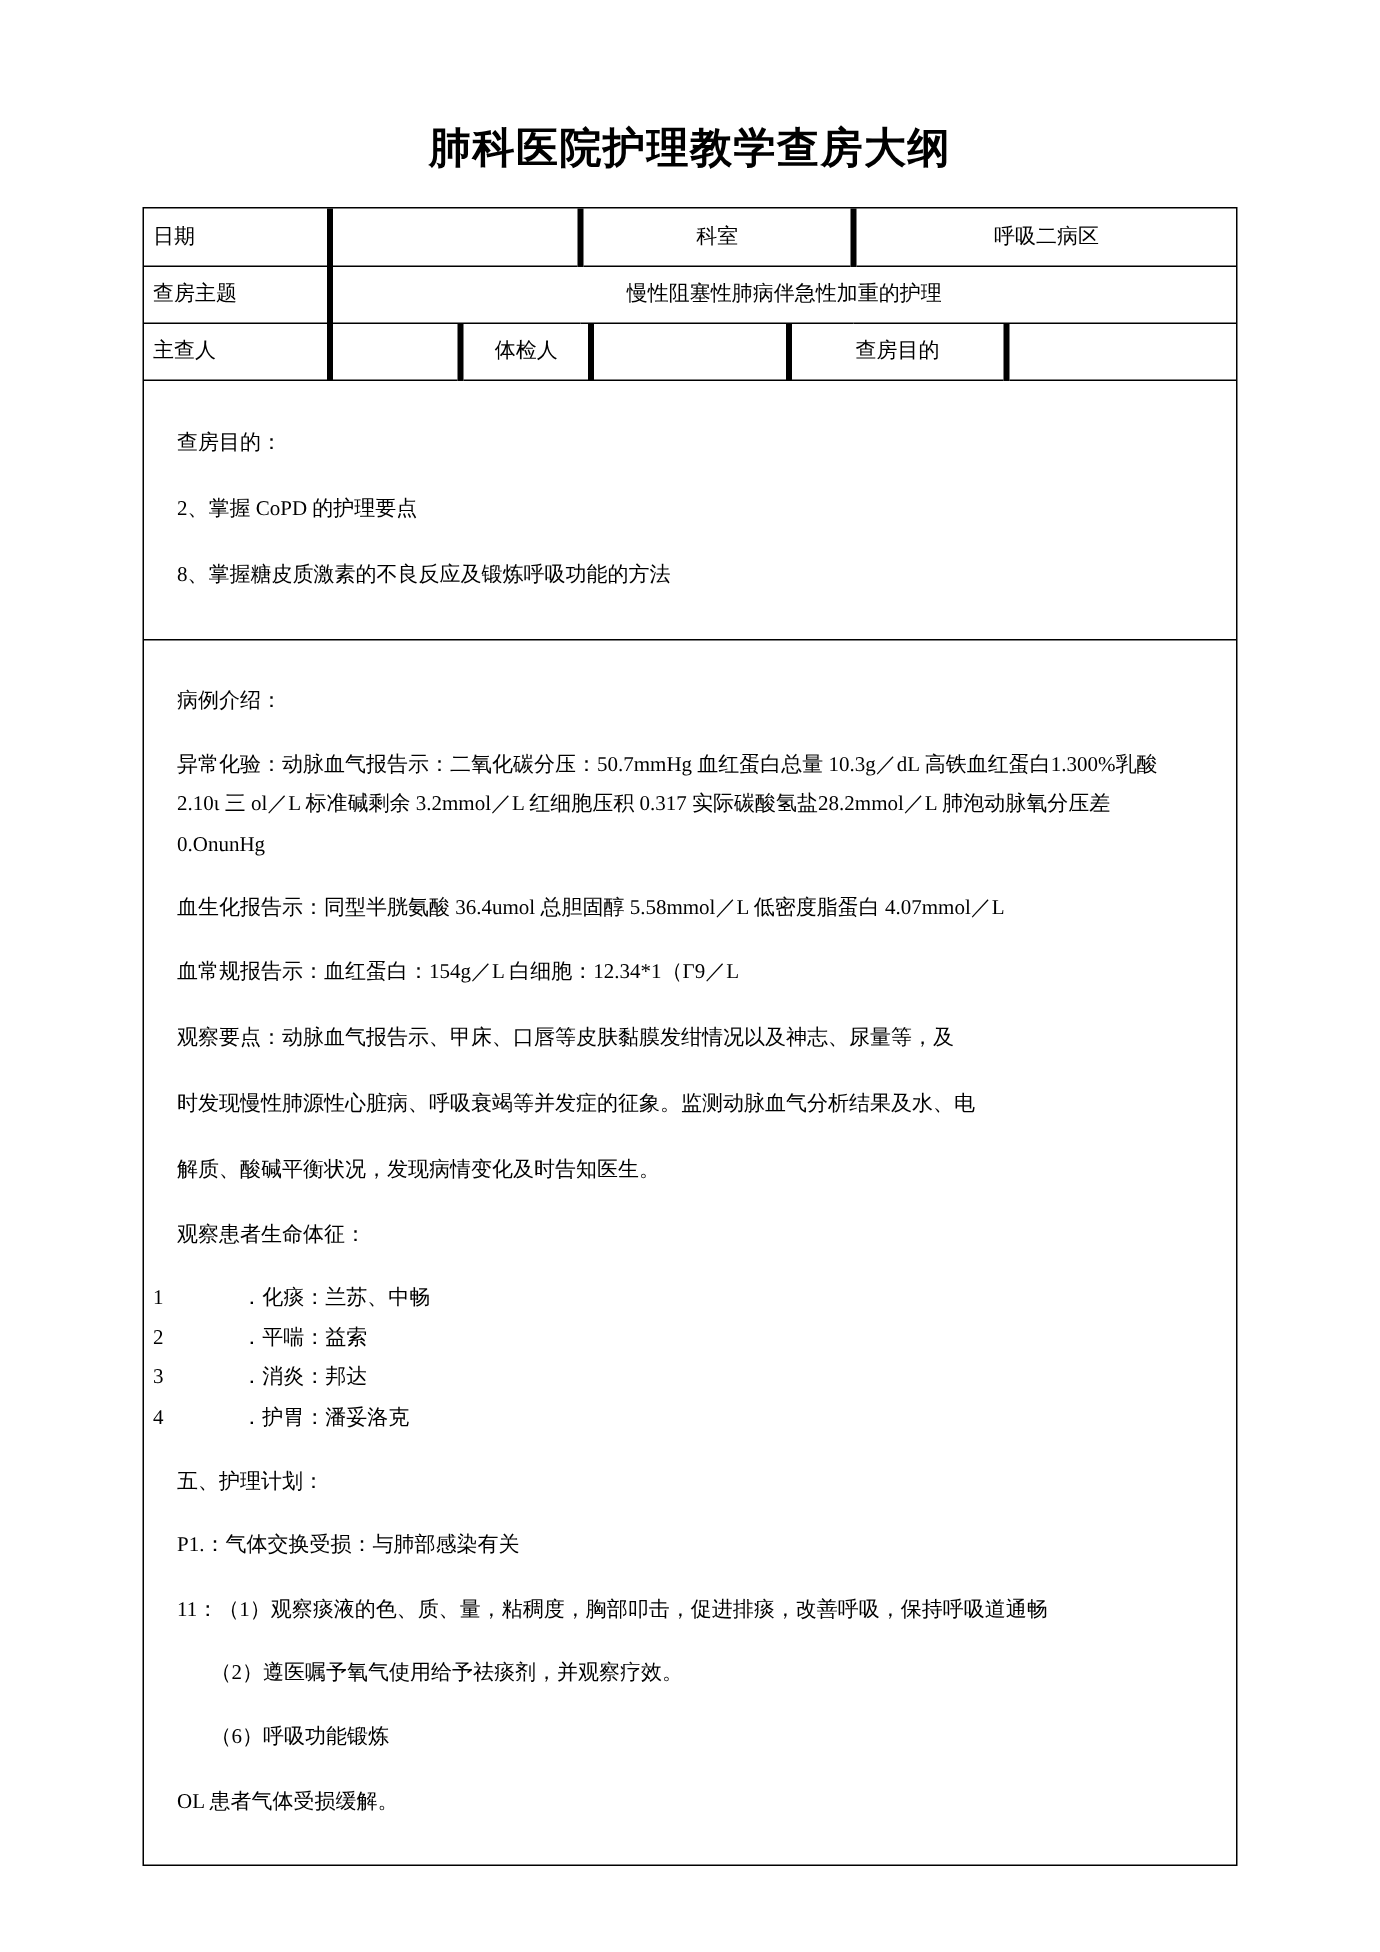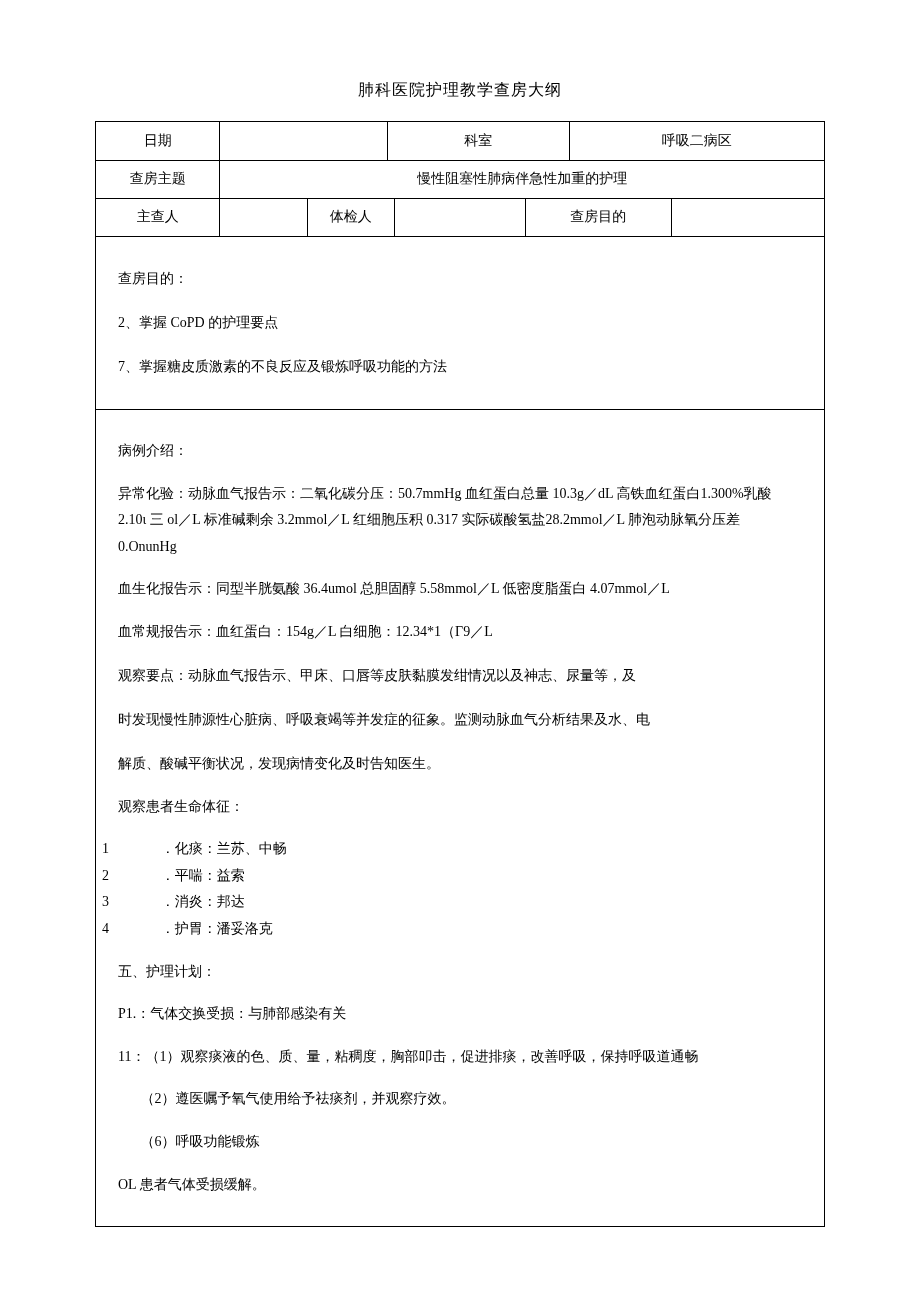--- a/index.html
+++ b/index.html
@@ -10,22 +10,22 @@
     body {
       background: #ffffff;
       font-family: "SimSun", "宋体", serif;
       font-size: 14px;
       color: #000;
       padding: 80px 95px 40px 95px;
       width: 920px;
     }
     .title {
       text-align: center;
-      font-size: 16px;
-      font-weight: normal;
+      font-size: 28px;
+      font-weight: bold;
       margin-bottom: 20px;
       letter-spacing: 1px;
     }
     .outer {
       border: 1px solid #000;
     }
     .header-table {
       width: 100%;
       border-collapse: collapse;
     }
@@ -36,24 +36,24 @@
       border-top: none;
       padding: 8px 6px;
       vertical-align: middle;
       font-size: 14px;
       height: 38px;
     }
     .header-table tr:first-child td {
       border-top: none;
     }
     .header-table td + td {
-      border-left: 1px solid #000000;
+      border-left: 4px solid #000000;
     }
     .header-table .label {
-      text-align: center;
+      text-align: left;
     }
     .header-table .val {
       text-align: center;
     }
     .body-cell {
       padding: 12px 6px 12px 6px;
       font-size: 14px;
       line-height: 2.0;
     }
     .body-cell p {
@@ -115,21 +115,21 @@
       <td class="val" style="width:18%"></td>
       <td class="val" style="width:20%">查房目的</td>
       <td class="val" style="width:21%"></td>
     </tr>
   </tbody>
     </table>
 
   <div class="body-cell" style="border-bottom:1px solid #000;">
     <p>查房目的：</p>
     <p style="margin-top:12px">2、掌握 CoPD 的护理要点</p>
-    <p style="margin-top:12px">7、掌握糖皮质激素的不良反应及锻炼呼吸功能的方法</p>
+    <p style="margin-top:12px">8、掌握糖皮质激素的不良反应及锻炼呼吸功能的方法</p>
   </div>
 
   <div class="body-cell">
 
     <div class="tight">
       <p>病例介绍：</p>
     </div>
 
     <div class="block tight">
       <p>异常化验：动脉血气报告示：二氧化碳分压：50.7mmHg 血红蛋白总量 10.3g／dL 高铁血红蛋白1.300%乳酸 2.10ι 三 ol／L 标准碱剩余 3.2mmol／L 红细胞压积 0.317 实际碳酸氢盐28.2mmol／L 肺泡动脉氧分压差 0.OnunHg</p>

